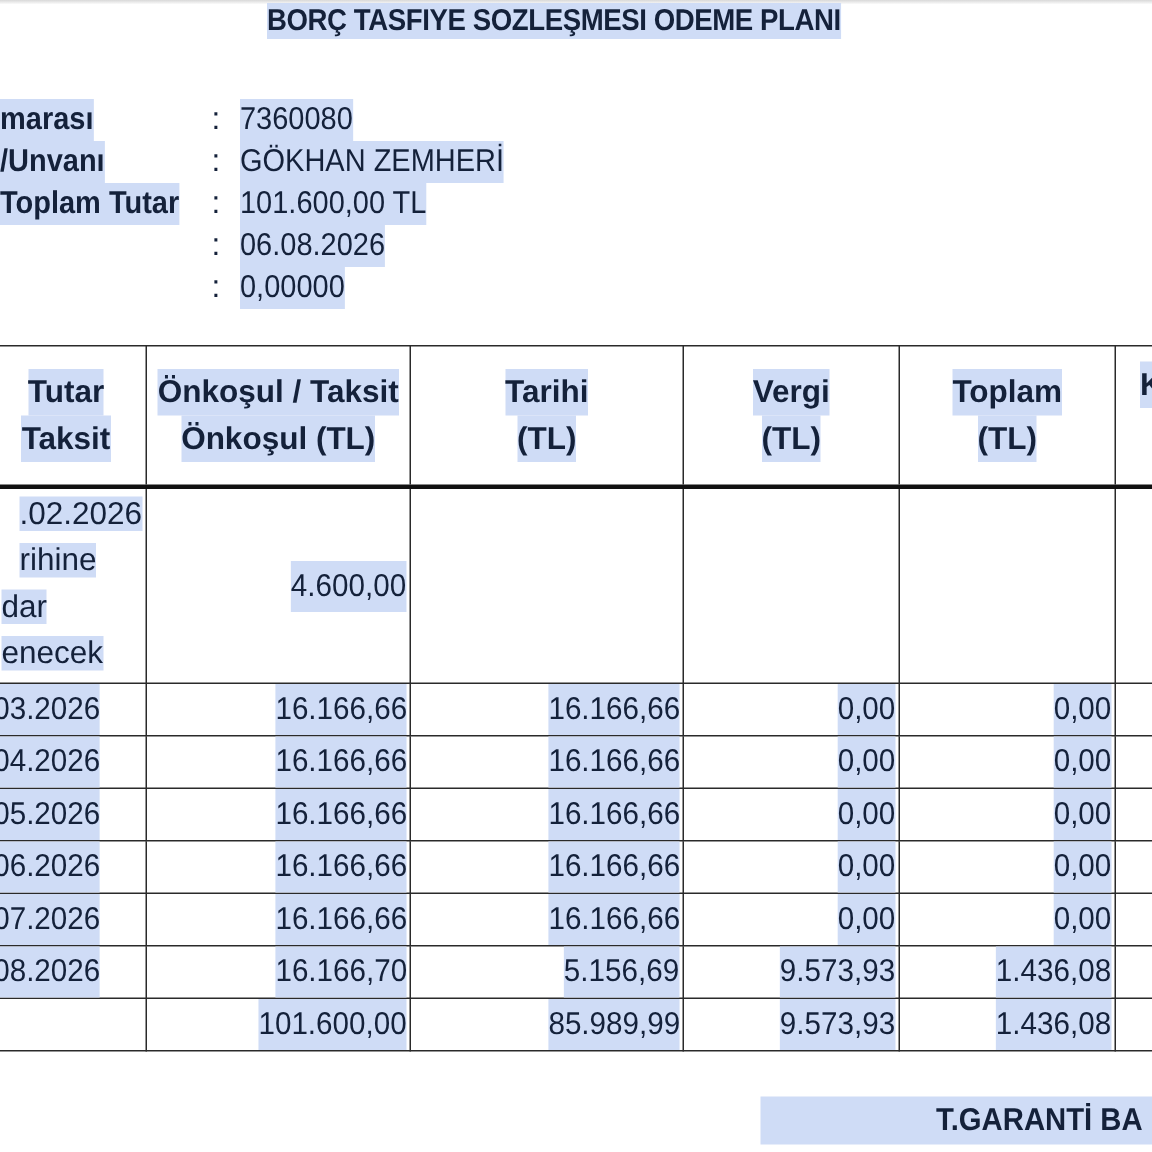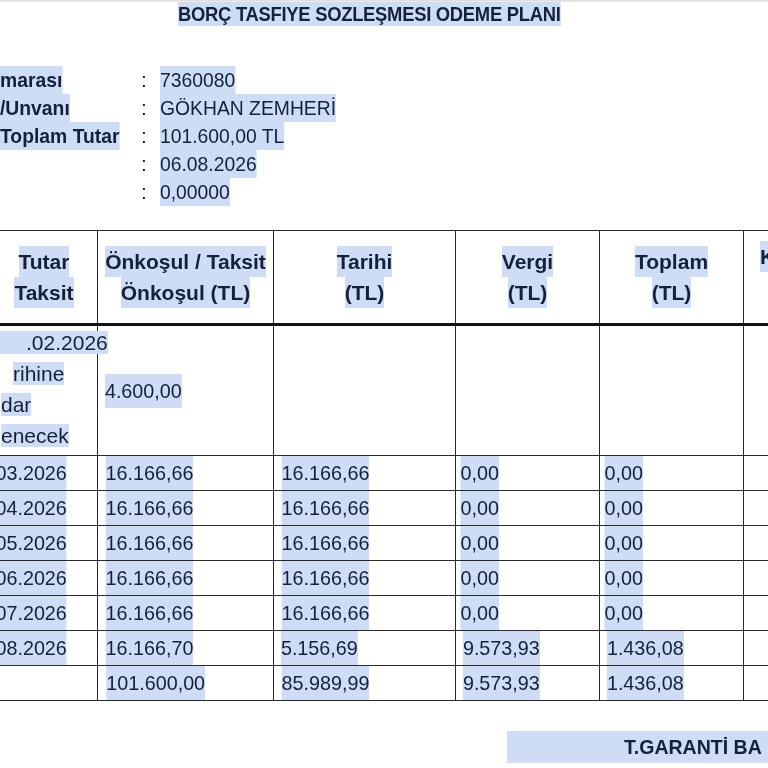--- a/index.html
+++ b/index.html
@@ -87,21 +87,21 @@
       font-weight: bold;
       text-align: center;
       height: 82px;
       line-height: 31px;
       border-bottom: 3px solid #111111;
       vertical-align: middle;
     }
     table.plan td {
       height: 34px;
       line-height: 34px;
-      text-align: left;
+      text-align: right;
       vertical-align: middle;
     }
     table.plan td.tall {
       height: 128px;
       line-height: 31px;
       text-align: left;
       vertical-align: top;
       padding-top: 1px;
     }
     table.plan td.tall-val {
@@ -208,21 +208,21 @@
           <span class="hdr-line hl">(TL)</span>
         </th>
         <th class="c5" style="vertical-align:top;padding-top:10px;text-align:left;">
           <span class="hdr-line hl" style="margin-left:14px;">K</span>
         </th>
       </tr>
     </thead>
     <tbody>
       <tr>
         <td class="c0 tall date">
-          <span class="hl" style="margin-left:7px;padding-left:26px;">.02.2026</span><br>
+          <span class="hl" style="margin-left:20px;">.02.2026</span><br>
           <span class="hl" style="margin-left:20px;">rihine</span><br>
           <span class="hl" style="margin-left:8px;">dar</span><br>
           <span class="hl" style="margin-left:8px;">enecek</span>
         </td>
         <td class="c1 tall-val">
           <span class="num hl">4.600,00</span>
         </td>
         <td class="c2 tall-val"></td>
         <td class="c3 tall-val"></td>
         <td class="c4 tall-val"></td>

